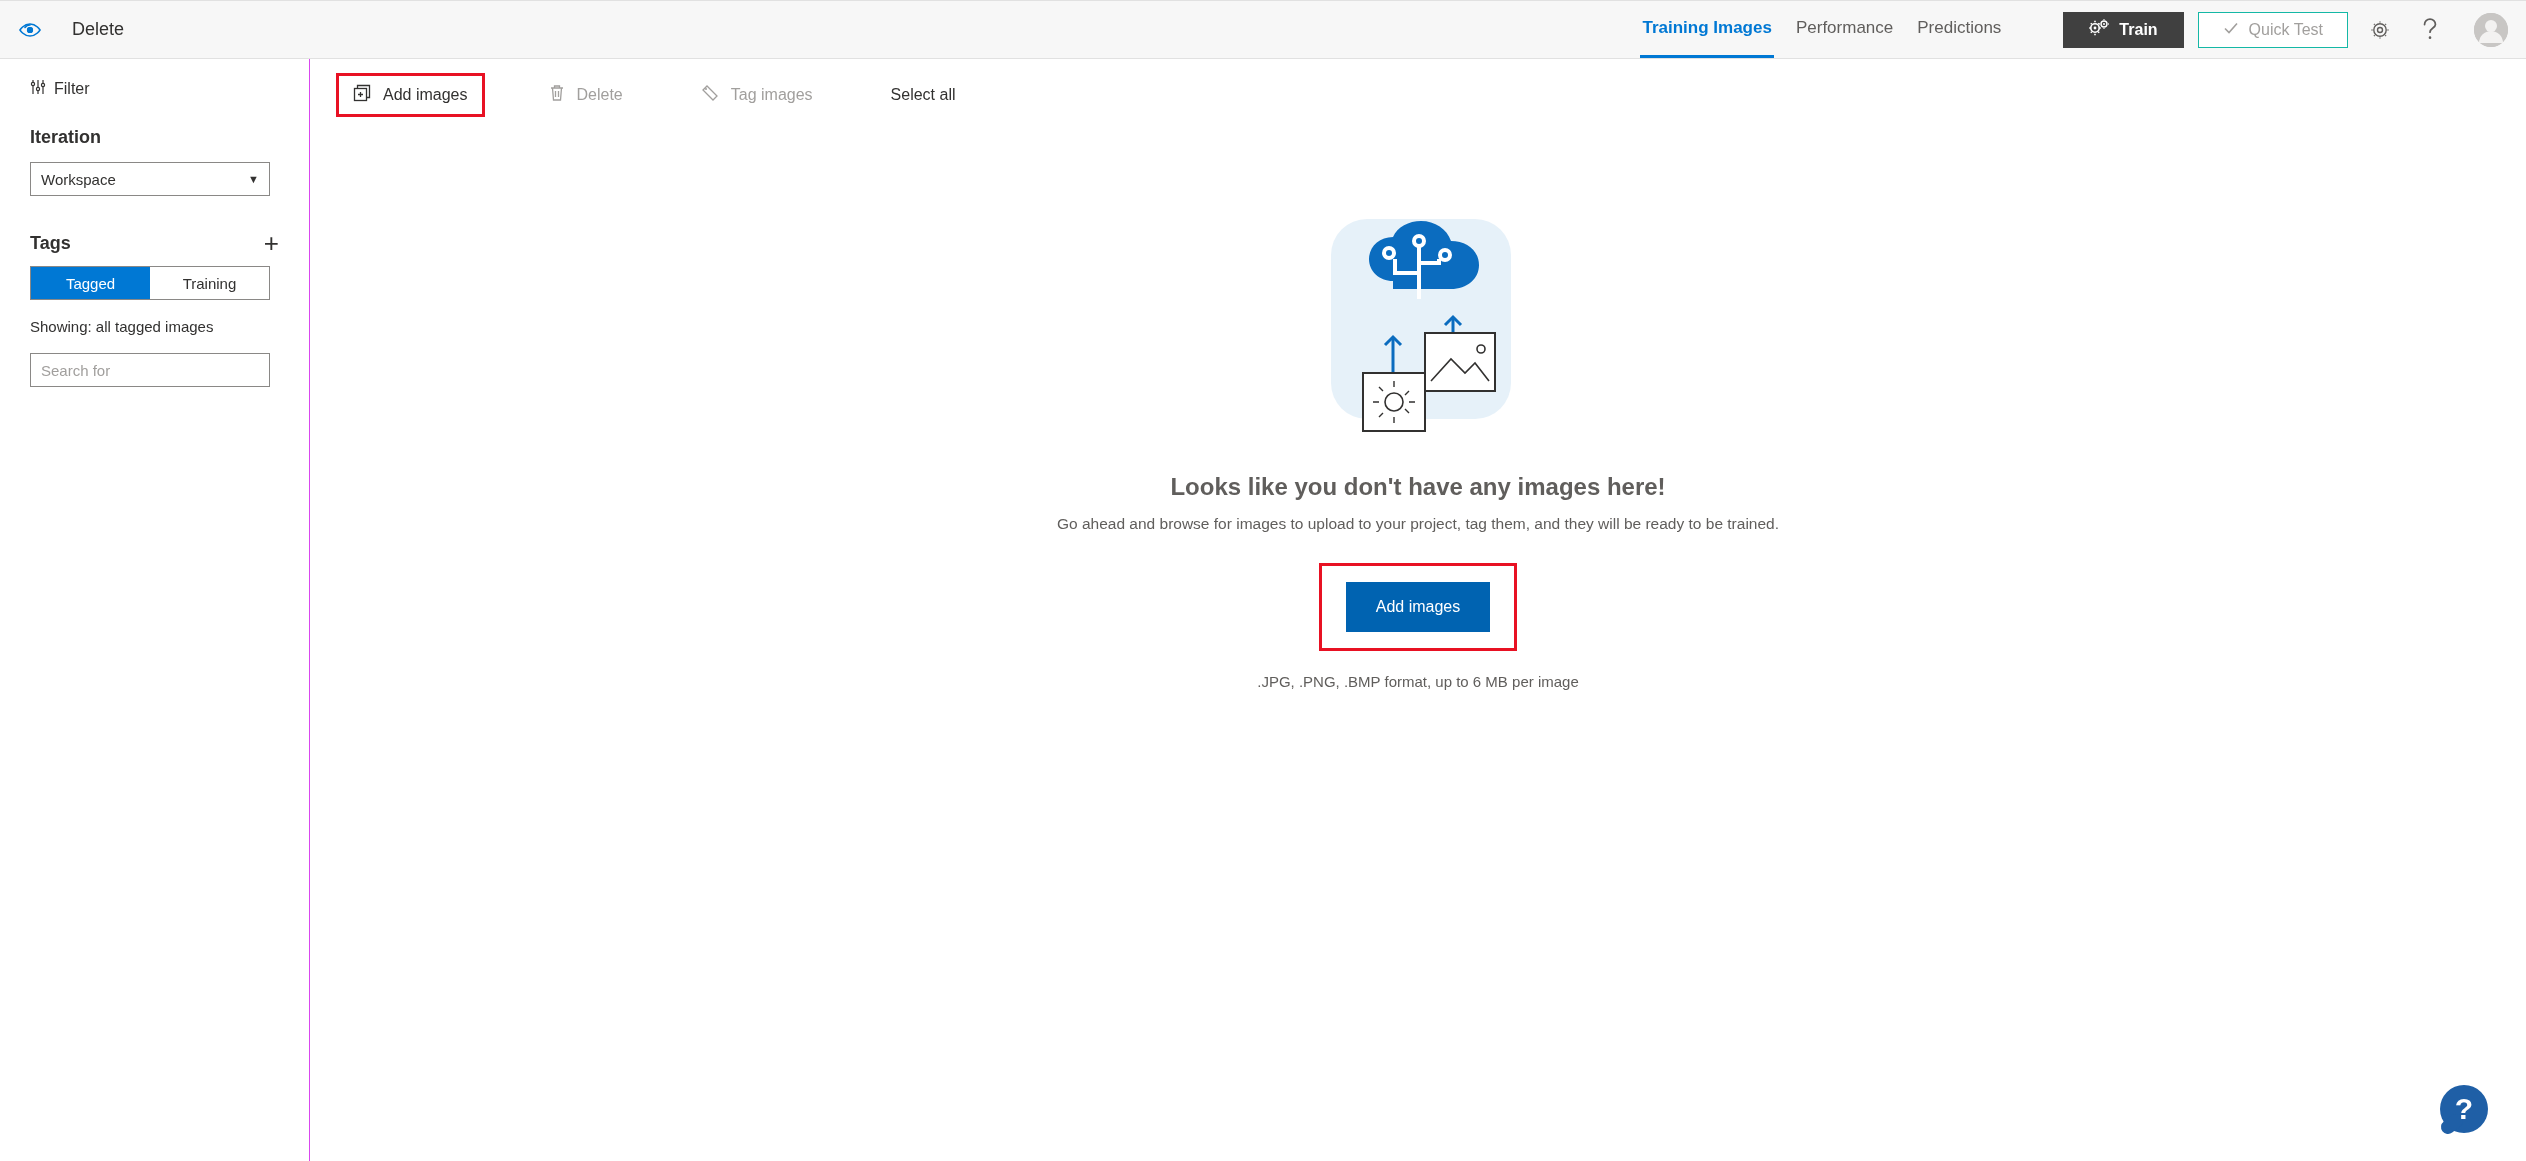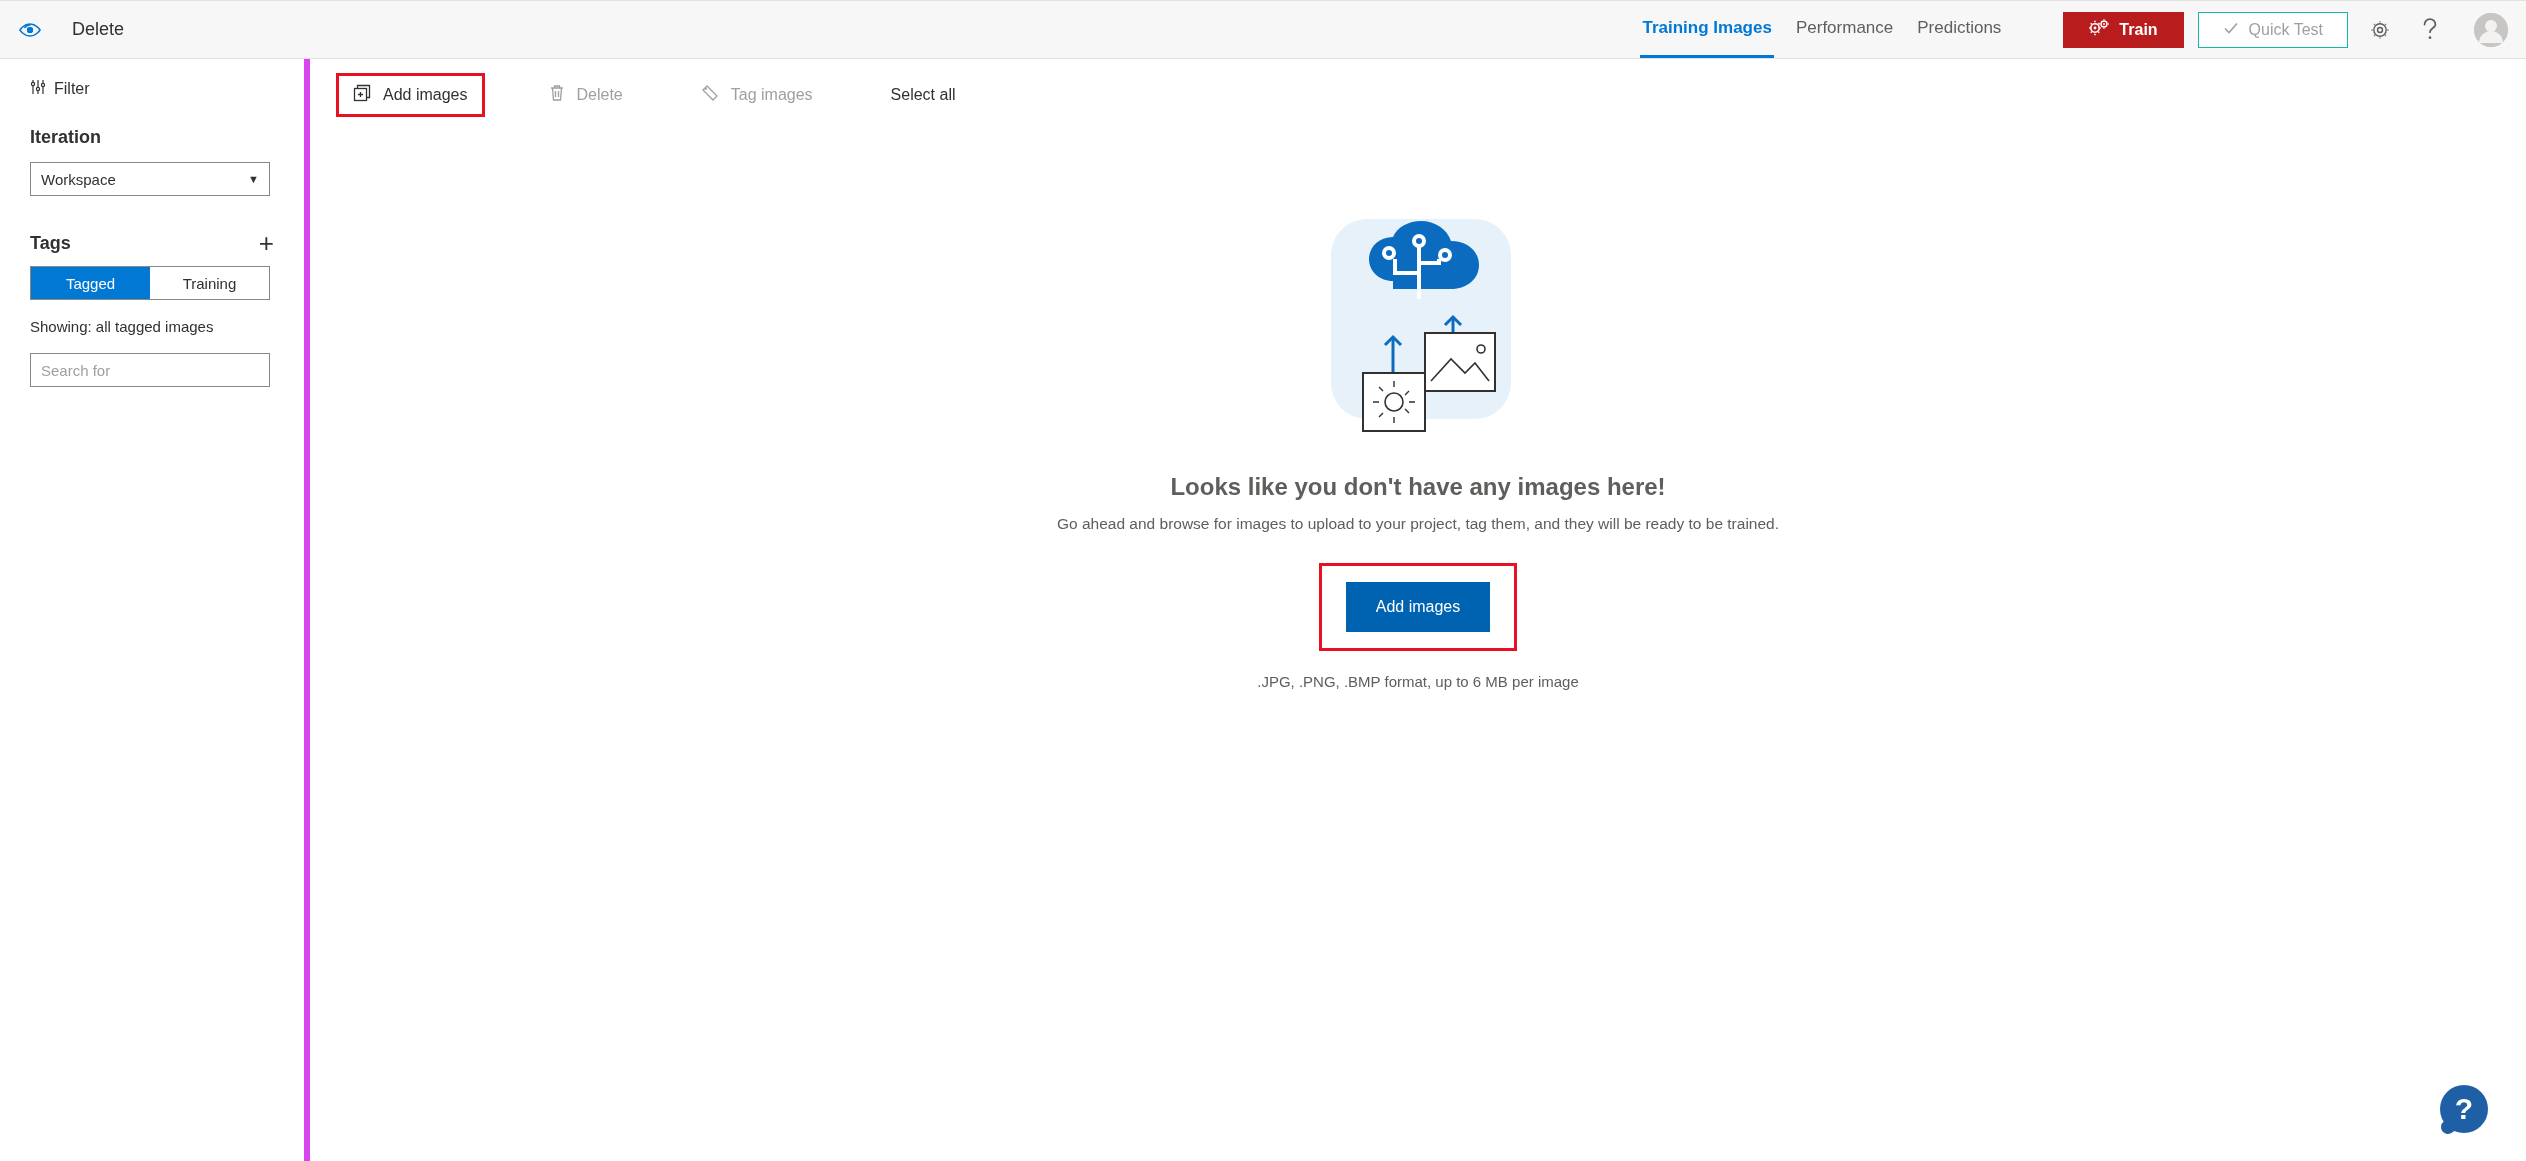--- a/index.html
+++ b/index.html
@@ -6,28 +6,28 @@
   html, body { width: 100%; height: 100%; background: #fff; color: #323130; }
   .app { width: 100%; height: 100%; display: flex; flex-direction: column; border-top: 1px solid #e1e1e1; }
   
   .header { display: flex; align-items: center; height: 58px; background: #f7f7f7; border-bottom: 1px solid #e1e1e1; padding: 0 18px 0 18px; }
   .header .logo { width: 24px; height: 24px; display: flex; align-items: center; justify-content: center; margin-right: 30px; }
   .project-name { font-size: 18px; color: #323130; }
   .header-tabs { display: flex; margin-left: auto; gap: 20px; align-items: stretch; height: 100%; }
   .header-tab { display: flex; align-items: center; font-size: 17px; color: #605e5c; cursor: pointer; border-bottom: 3px solid transparent; padding: 0 2px; }
   .header-tab.active { color: #0078d4; font-weight: 600; border-bottom-color: #0078d4; }
   .header-actions { display: flex; align-items: center; gap: 14px; margin-left: 60px; }
-  .train-btn { background: #b91c1c; color: #fff; border: none; height: 36px; padding: 0 26px; font-size: 16px; font-weight: 600; display: flex; align-items: center; gap: 10px; cursor: pointer; }
+  .train-btn { background: #404040; color: #fff; border: none; height: 36px; padding: 0 26px; font-size: 16px; font-weight: 600; display: flex; align-items: center; gap: 10px; cursor: pointer; }
   .quicktest-btn { background: #fff; color: #a19f9d; border: 1px solid #14b8a6; height: 36px; padding: 0 24px; font-size: 16px; display: flex; align-items: center; gap: 10px; cursor: pointer; }
   .icon-btn { width: 36px; height: 36px; display: flex; align-items: center; justify-content: center; color: #605e5c; cursor: pointer; }
   .avatar { width: 34px; height: 34px; border-radius: 50%; background: #c8c6c4; display: flex; align-items: center; justify-content: center; margin-left: 12px; }
   .avatar svg { width: 34px; height: 34px; }
   
   .body { flex: 1; display: flex; min-height: 0; }
-  .sidebar { width: 310px; border-right: 6px solid #d946ef; padding: 20px 30px; }
+  .sidebar { width: 310px; border-right: 1px solid #d946ef; padding: 20px 30px; }
   .filter-row { display: flex; align-items: center; gap: 8px; font-size: 16px; color: #323130; margin-bottom: 28px; }
   .section-label { font-size: 18px; font-weight: 600; margin-bottom: 14px; }
   .select { width: 240px; height: 34px; border: 1px solid #8a8886; background: #fff; padding: 0 10px; font-size: 15px; display: flex; align-items: center; justify-content: space-between; cursor: pointer; margin-bottom: 34px; }
   .select .caret { font-size: 11px; color: #323130; }
   .tags-header { display: flex; align-items: center; justify-content: space-between; margin-bottom: 10px; }
   .plus { font-size: 26px; font-weight: 300; cursor: pointer; color: #323130; line-height: 1; }
   .toggle-group { display: flex; width: 240px; border: 1px solid #8a8886; margin-bottom: 18px; }
   .toggle-btn { flex: 1; height: 32px; display: flex; align-items: center; justify-content: center; font-size: 15px; background: #fff; cursor: pointer; }
   .toggle-btn.active { background: #0078d4; color: #fff; }
   .showing { font-size: 15px; color: #323130; margin-bottom: 18px; }

